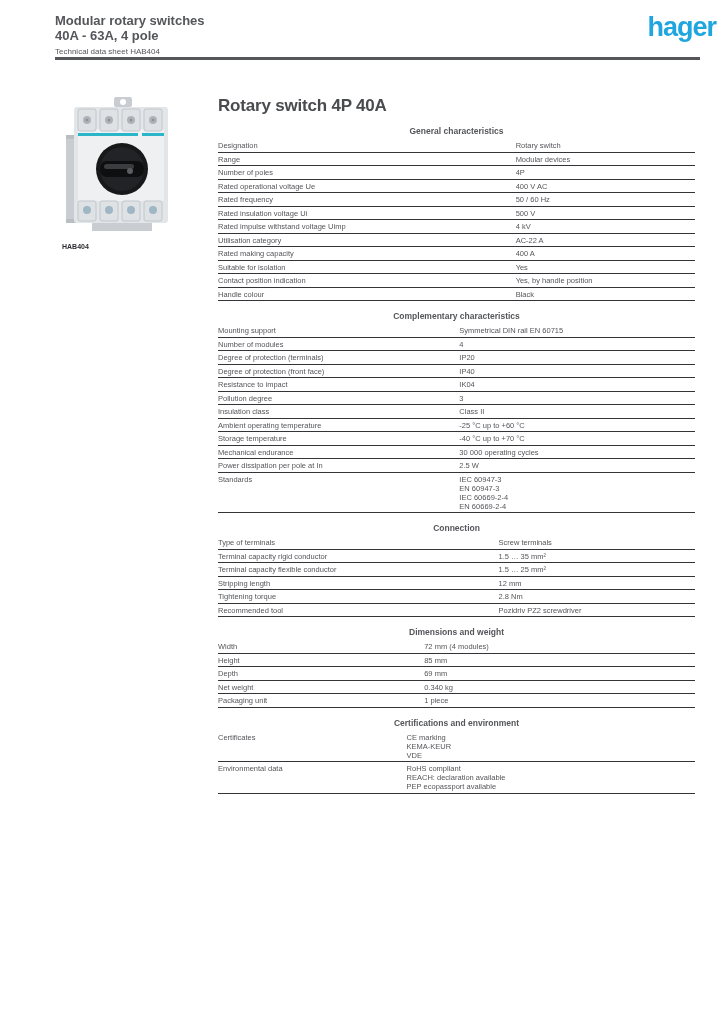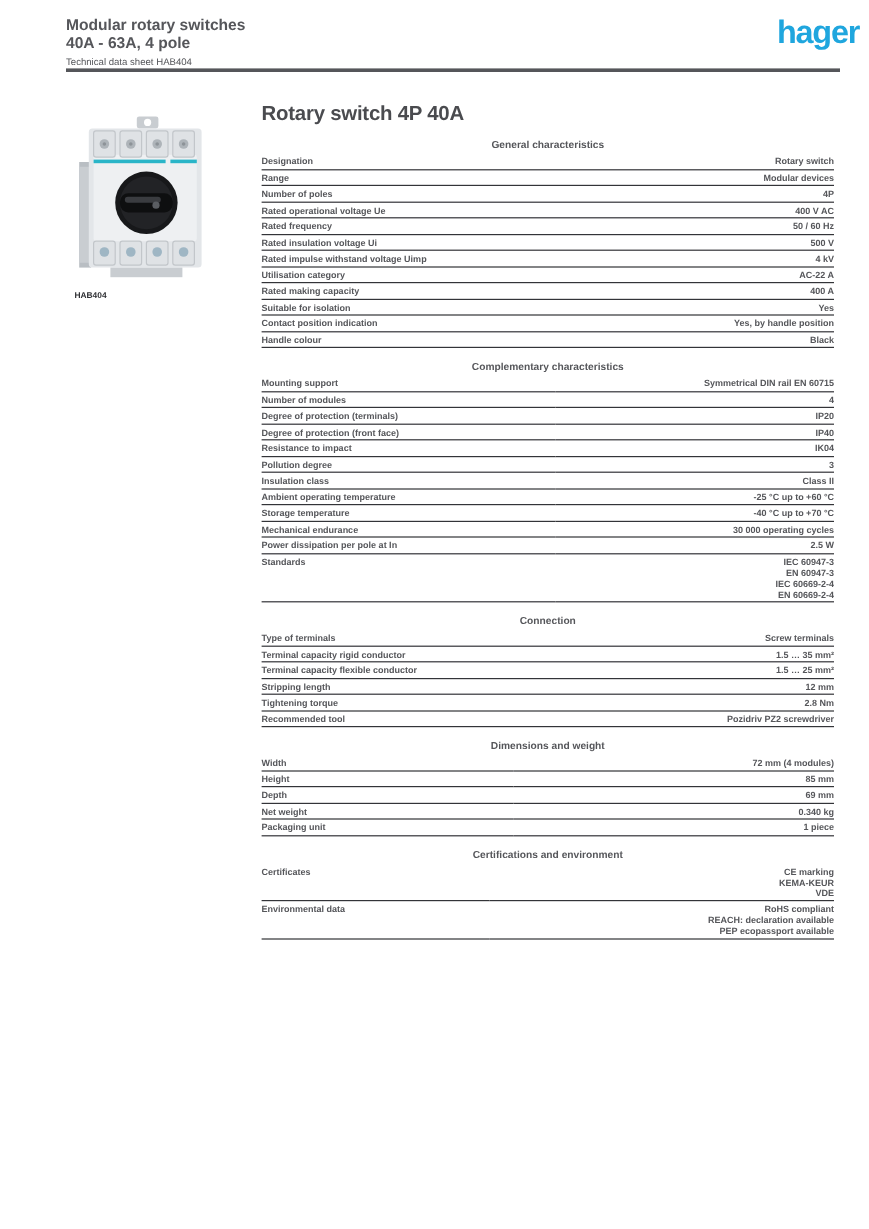--- a/index.html
+++ b/index.html
@@ -14,30 +14,30 @@
   .logo { position:absolute; right:8px; top:14px; font-size:27px; font-weight:bold;
           color:#1fa6de; letter-spacing:-1px; line-height:1; }
   .hdr-rule { position:absolute; left:55px; top:57px; width:645px; height:3px; background:#55565a; }
 
   
   .photo-wrap { position:absolute; left:62px; top:95px; width:116px; }
   .photo { width:116px; height:140px; display:block; }
   .photo-caption { margin-top:8px; font-size:7px; font-weight:bold; color:#2e2f33; }
 
   
-  .main { position:absolute; left:218px; top:85px; width:477px; }
+  .main { position:absolute; left:218px; top:96px; width:477px; }
   .main-title { font-size:17px; font-weight:bold; color:#4a4b4f; letter-spacing:-0.2px; }
   .section { margin-top:10px; }
   .section-heading { font-size:8.5px; font-weight:bold; color:#55565a; margin-bottom:3px;text-align:center; }
-  table.specs { width:100%; border-collapse:collapse;font-weight:bold; }
+  table.specs { width:100%; border-collapse:collapse; }
   table.specs td { font-size:7.5px; line-height:1.2; color:#55565a;
                    border-bottom:1px solid #333438; padding:2px 0 1.5px 0;
                    vertical-align:top; }
   td.lbl { text-align:left; padding-right:8px; white-space:nowrap; }
-  td.val { text-align:right; }
+  td.val { text-align:left; }
   td.val .vline { display:block; }
 
   
   .footer-bar { position:absolute; left:0; top:1055px; width:604px; height:20px; background:#000; }
   .footer-site-box { position:absolute; left:55px; top:0px; width:113px; height:18px;
                      background:#fff; display:flex; align-items:center; padding-left:3px; }
   .footer-site { font-size:7.5px; font-weight:bold; color:#55565a; text-decoration:none; }
   .footer-center { position:absolute; left:311px; top:3px; font-size:7.5px; color:#6e6f72;margin-top:24px; }
   .footer-page { position:absolute; right:50px; top:3px; font-size:7.5px; color:#6e6f72; text-align:right; }
 </style>

